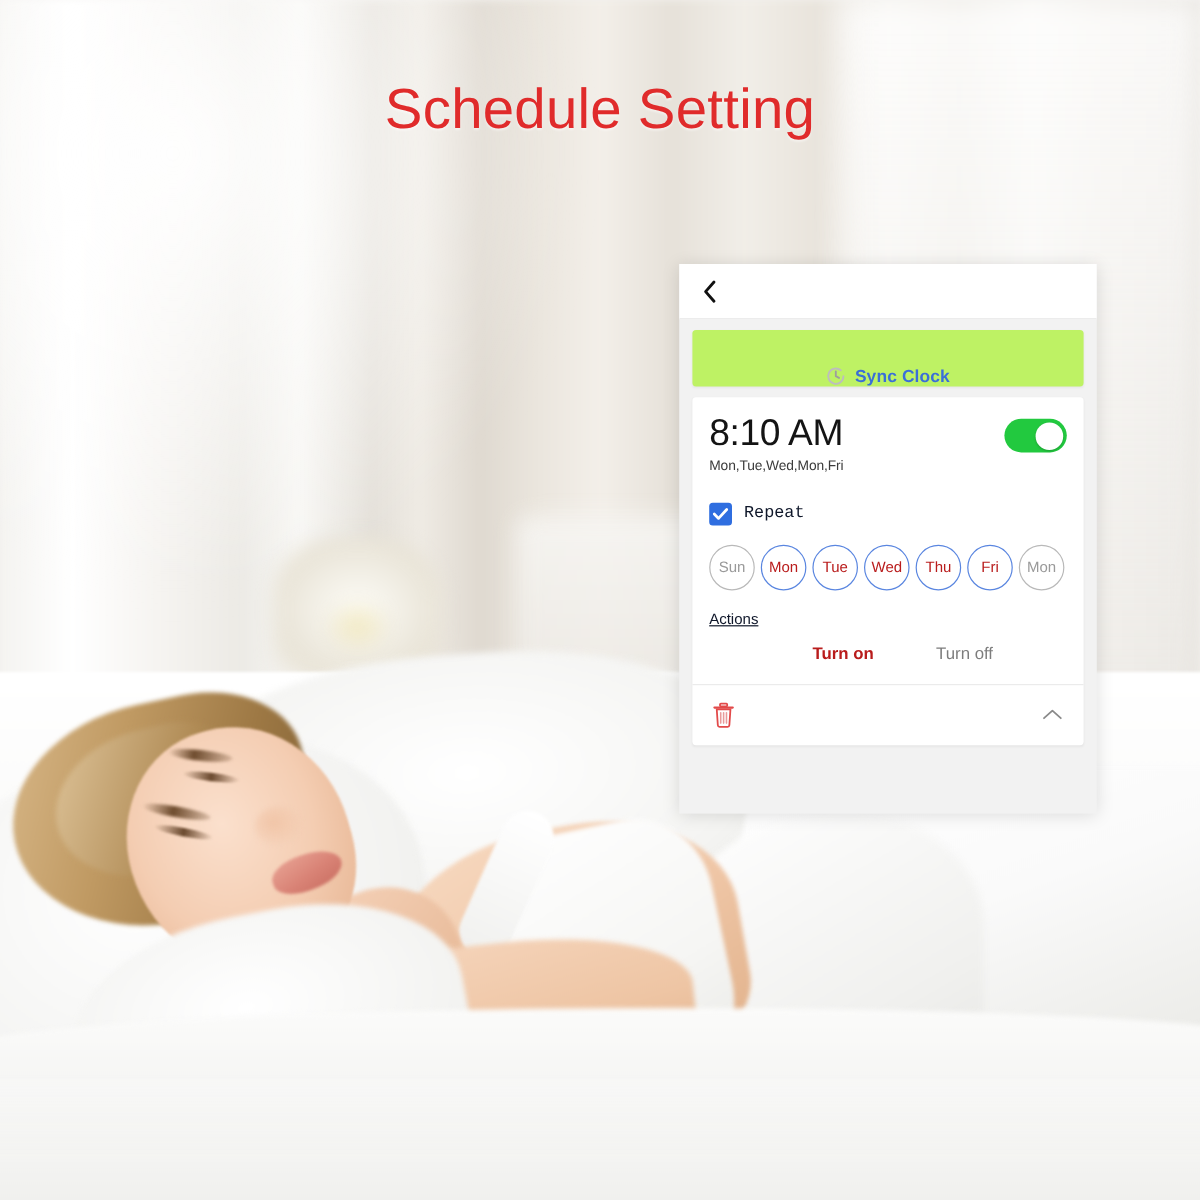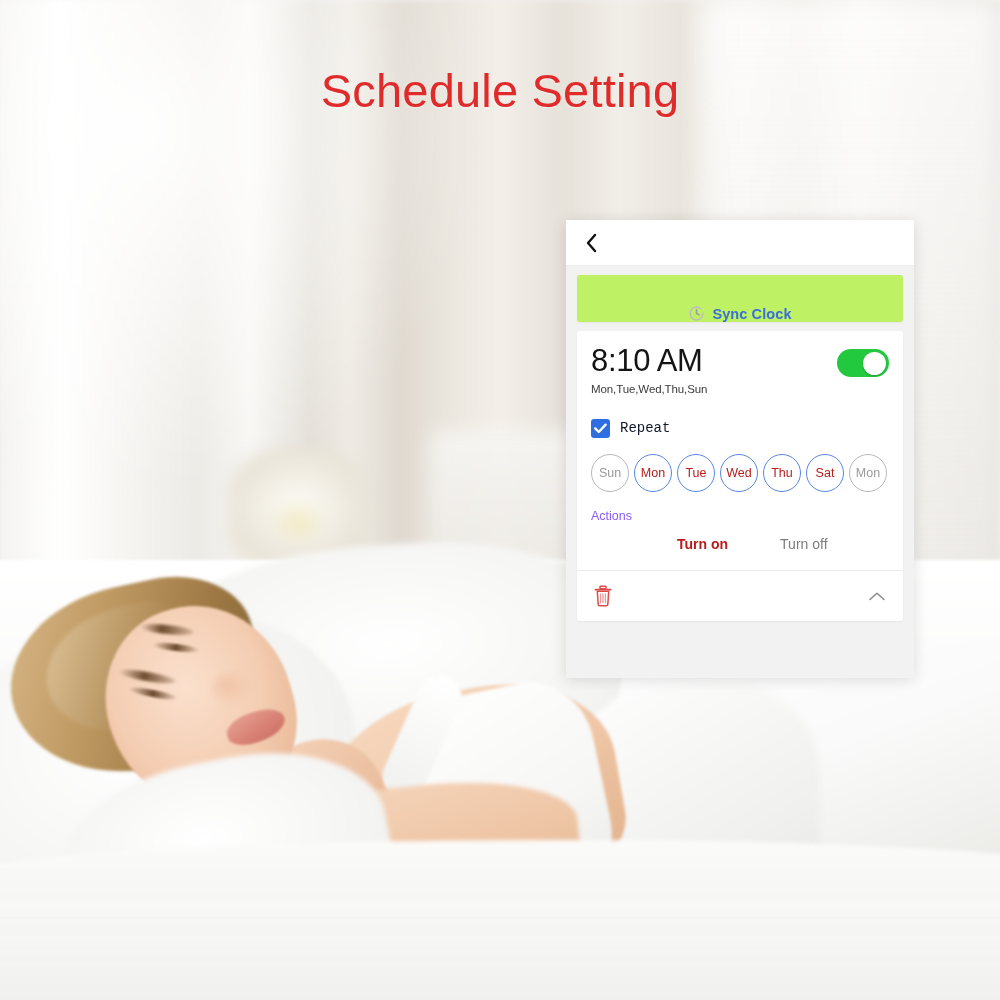--- a/index.html
+++ b/index.html
@@ -446,22 +446,23 @@
     flex: none;
     background: #fff;
   }
   .day-circle.selected {
     border-color: #5a86e0;
     color: #b91c1c;
   }
 
   .actions-label {
     font-size: 12.5px;
-    color: #8b5cf6;
+    color: #0f172a;
     margin-top: 17px;
+    text-decoration: underline;
   }
   .actions-row {
     display: flex;
     gap: 52px;
     margin-top: 13px;
     padding-left: 86px;
   }
   .action-btn {
     font-size: 14px;
     color: #7d7d7d;
@@ -549,21 +550,21 @@
       </svg>
     </span>
     <span class="sync-label">Sync Clock</span>
   </div>
 
   <div class="sched-card">
 
     <div class="time-row">
       <div>
         <div class="time-text">8:10 AM</div>
-        <div class="days-sub">Mon,Tue,Wed,Thu,Sun</div>
+        <div class="days-sub">Mon,Tue,Wed,Mon,Fri</div>
       </div>
       <div class="toggle">
         <div class="knob"></div>
       </div>
     </div>
 
     <div class="repeat-row">
       <span class="checkbox">
         <svg width="13" height="11" viewBox="0 0 13 11" aria-hidden="true">
           <polyline points="1.2,5.4 4.8,9 11.6,1.6" fill="none" stroke="#fff" stroke-width="2.3" stroke-linecap="round" stroke-linejoin="round"></polyline>
@@ -582,21 +583,21 @@
       <div class="day-circle selected">
           <span>Tue</span>
         </div>
       <div class="day-circle selected">
           <span>Wed</span>
         </div>
       <div class="day-circle selected">
           <span>Thu</span>
         </div>
       <div class="day-circle selected">
-          <span>Sat</span>
+          <span>Fri</span>
         </div>
       <div class="day-circle">
           <span>Mon</span>
         </div>
     </div>
 
     <div class="actions-label">Actions</div>
 
     <div class="actions-row">
       <span class="action-btn active">Turn on</span>

